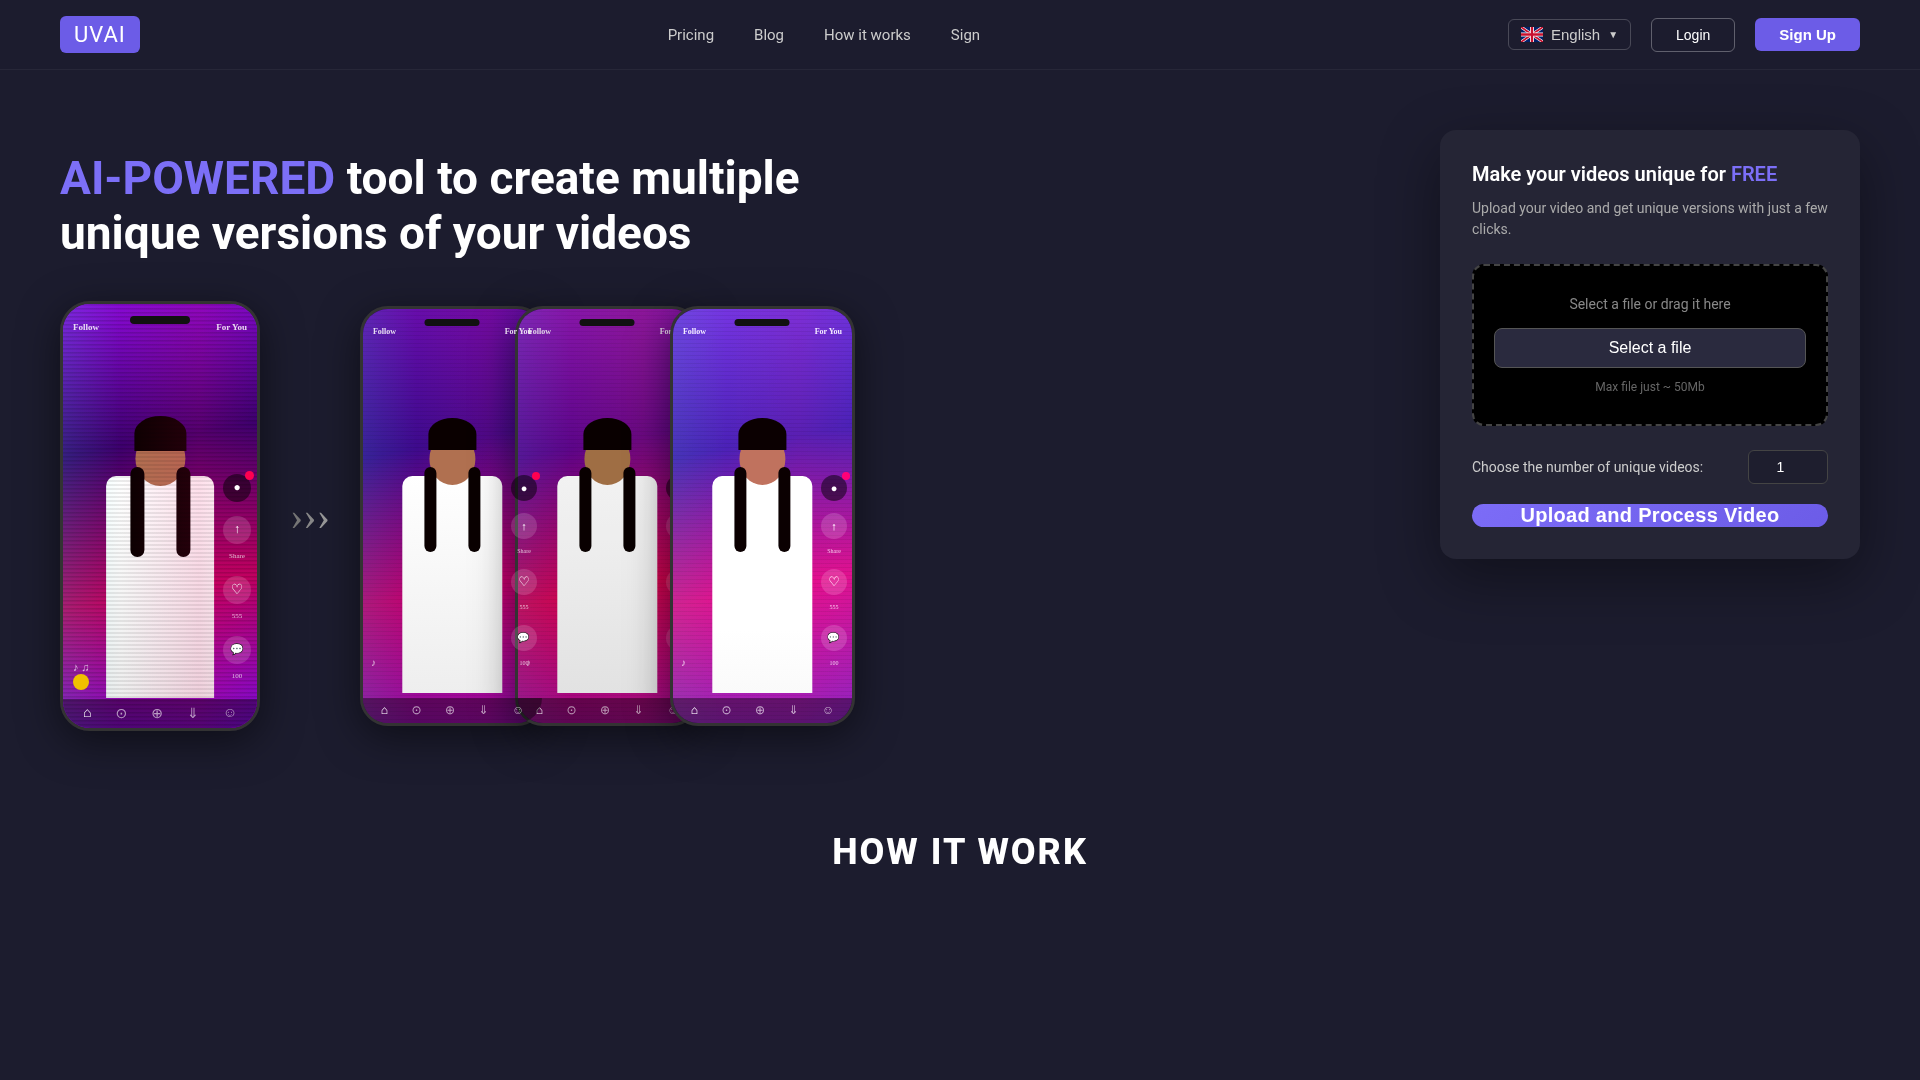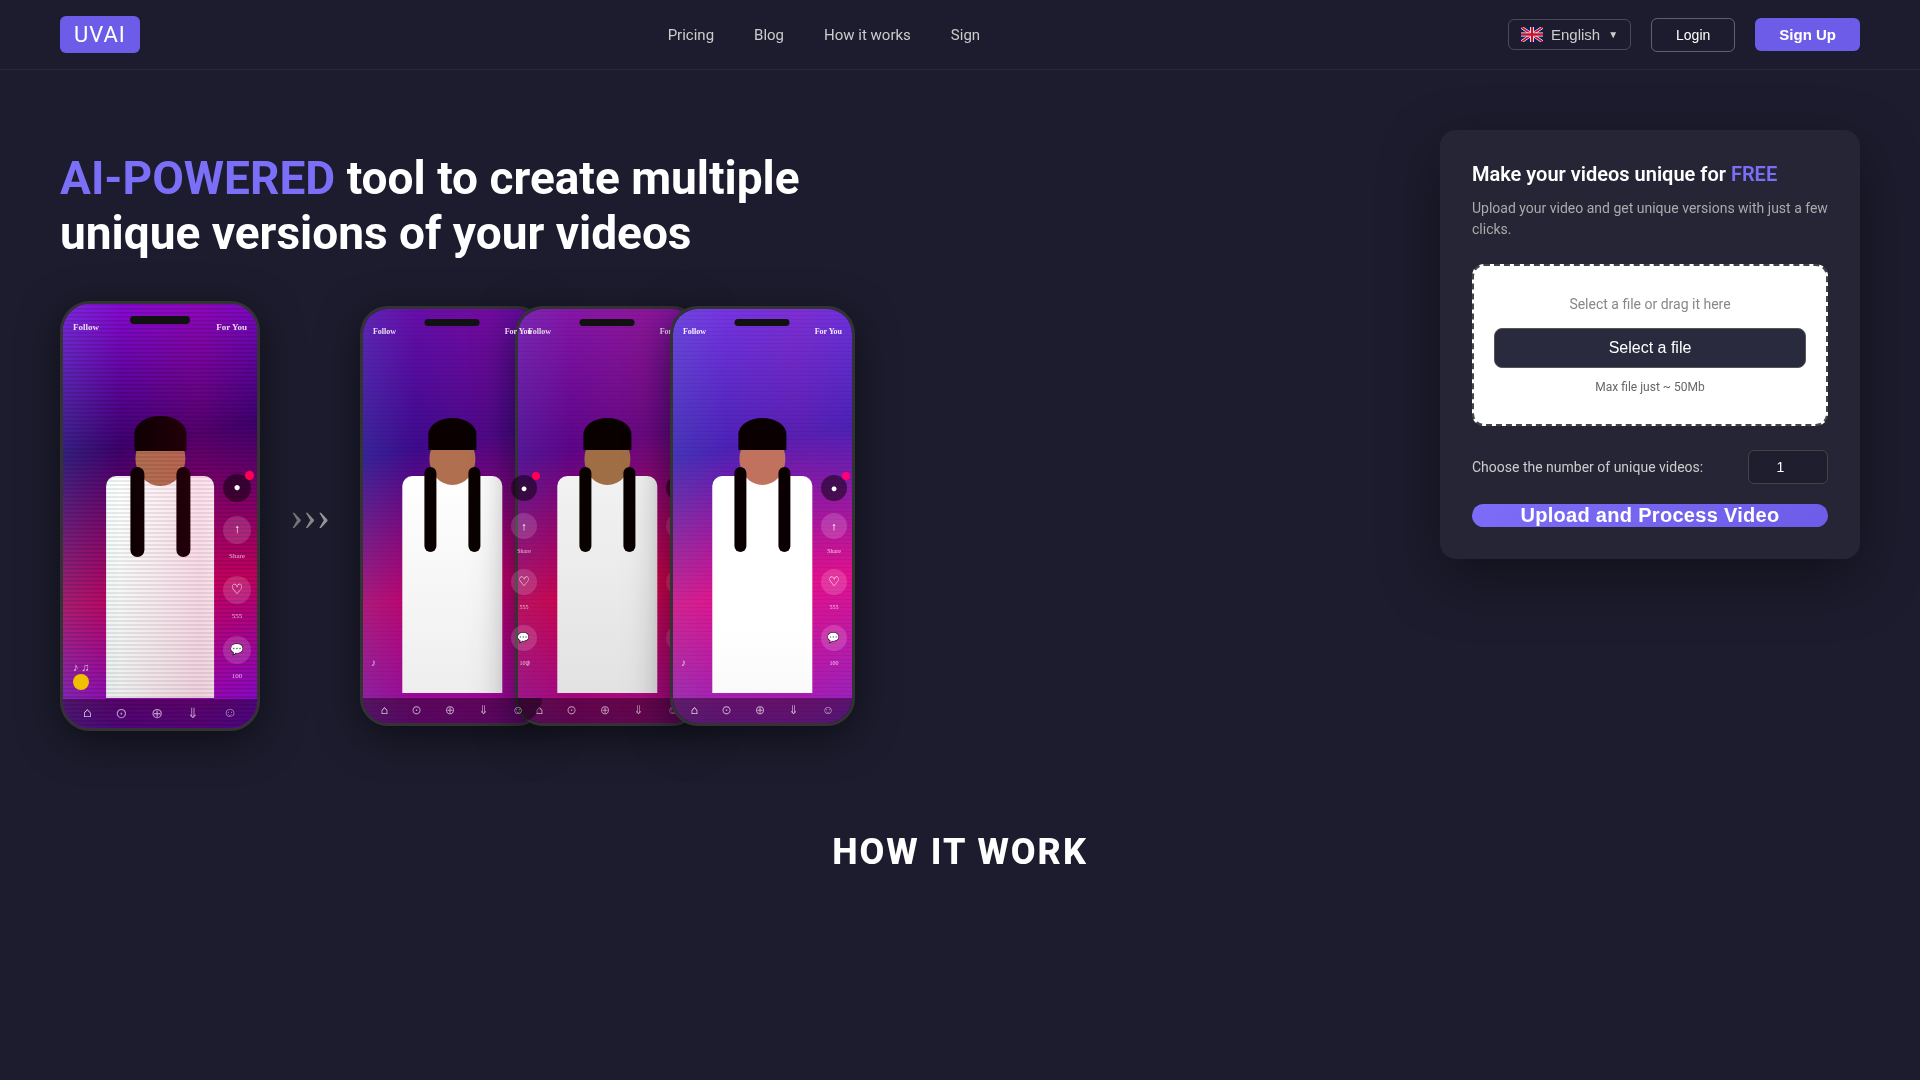--- a/index.html
+++ b/index.html
@@ -238,21 +238,21 @@
       color: #aaa;
       margin-bottom: 24px;
       line-height: 1.5;
     }
     .upload-zone {
       border: 2px dashed #444;
       border-radius: 12px;
       padding: 30px 20px;
       text-align: center;
       margin-bottom: 24px;
-      background: #ffffff;
+      background: #000000;
     }
     .upload-zone-text {
       color: #888;
       font-size: 14px;
       margin-bottom: 16px;
     }
     .btn-select-file {
       background: #2a2a3e;
       border: 1px solid #555;
       color: #fff;

